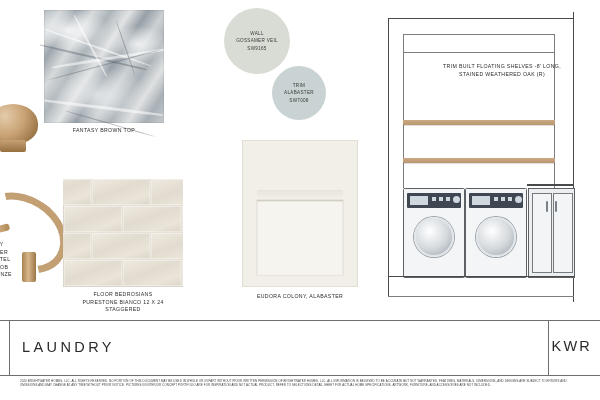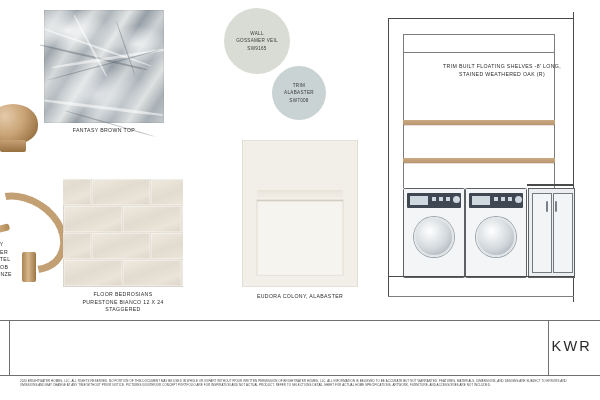--- a/index.html
+++ b/index.html
@@ -364,18 +364,19 @@
     <div class="ln" style="left:7px; top:264px; width:186px; height:1px;"></div>
   </div>
 
   <div class="caption" style="left:443px; top:63px; width:118px;">TRIM BUILT FLOATING
 SHELVES -8' LONG, STAINED
 WEATHERED OAK (R)</div>
 
   <div class="titlebar">
     <div class="vline" style="left:9px;"></div>
     <div class="vline" style="left:548px;"></div>
+    <div class="title-main">LAUNDRY</div>
     <div class="title-right">KWR</div>
   </div>
 
   <div class="legal">2020 BRIGHTWATER HOMES, LLC. ALL RIGHTS RESERVED. NO PORTION OF THIS DOCUMENT MAY BE USED IN WHOLE OR IN PART WITHOUT PRIOR WRITTEN PERMISSION OF BRIGHTWATER HOMES, LLC. ALL INFORMATION IS BELIEVED TO BE ACCURATE BUT NOT WARRANTED. FEATURES, MATERIALS, DIMENSIONS, AND DESIGNS ARE SUBJECT TO ERRORS AND OMISSIONS AND MAY CHANGE AT ANY TIME WITHOUT PRIOR NOTICE. PICTURES IN INTERIOR CONCEPT PORTFOLIO ARE FOR INSPIRATION AND NOT ACTUAL PRODUCT. REFER TO SELECTIONS DETAIL SHEET FOR ACTUAL HOME SPECIFICATIONS. ARTWORK, FURNITURE, AND ACCESSORIES ARE NOT INCLUDED.</div>
 
 </div>
 
 </body></html>

